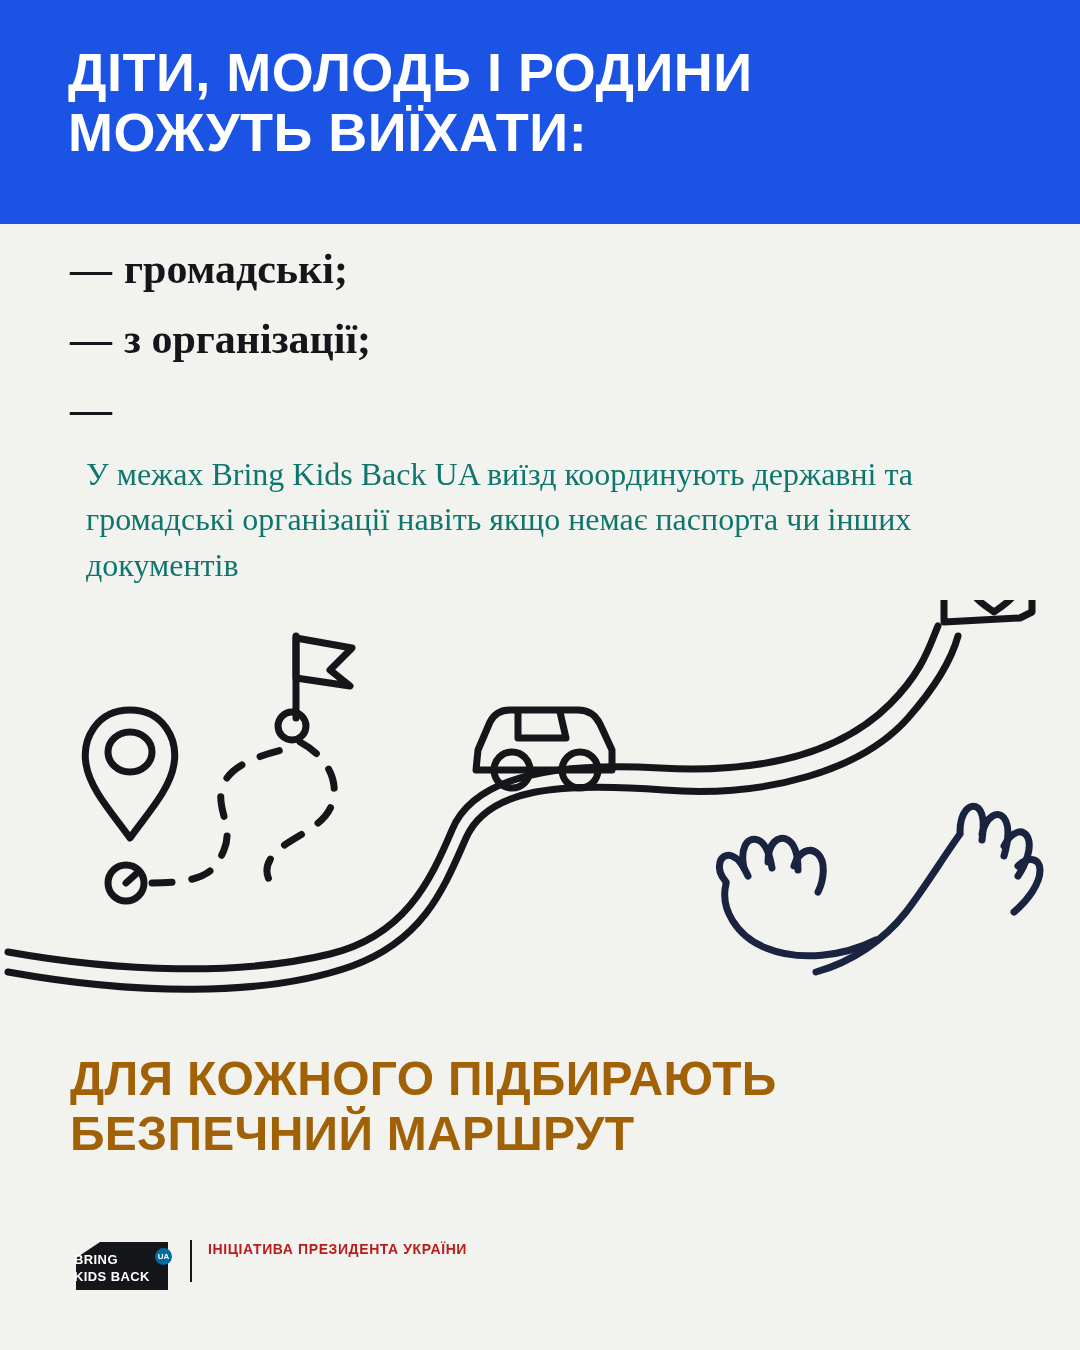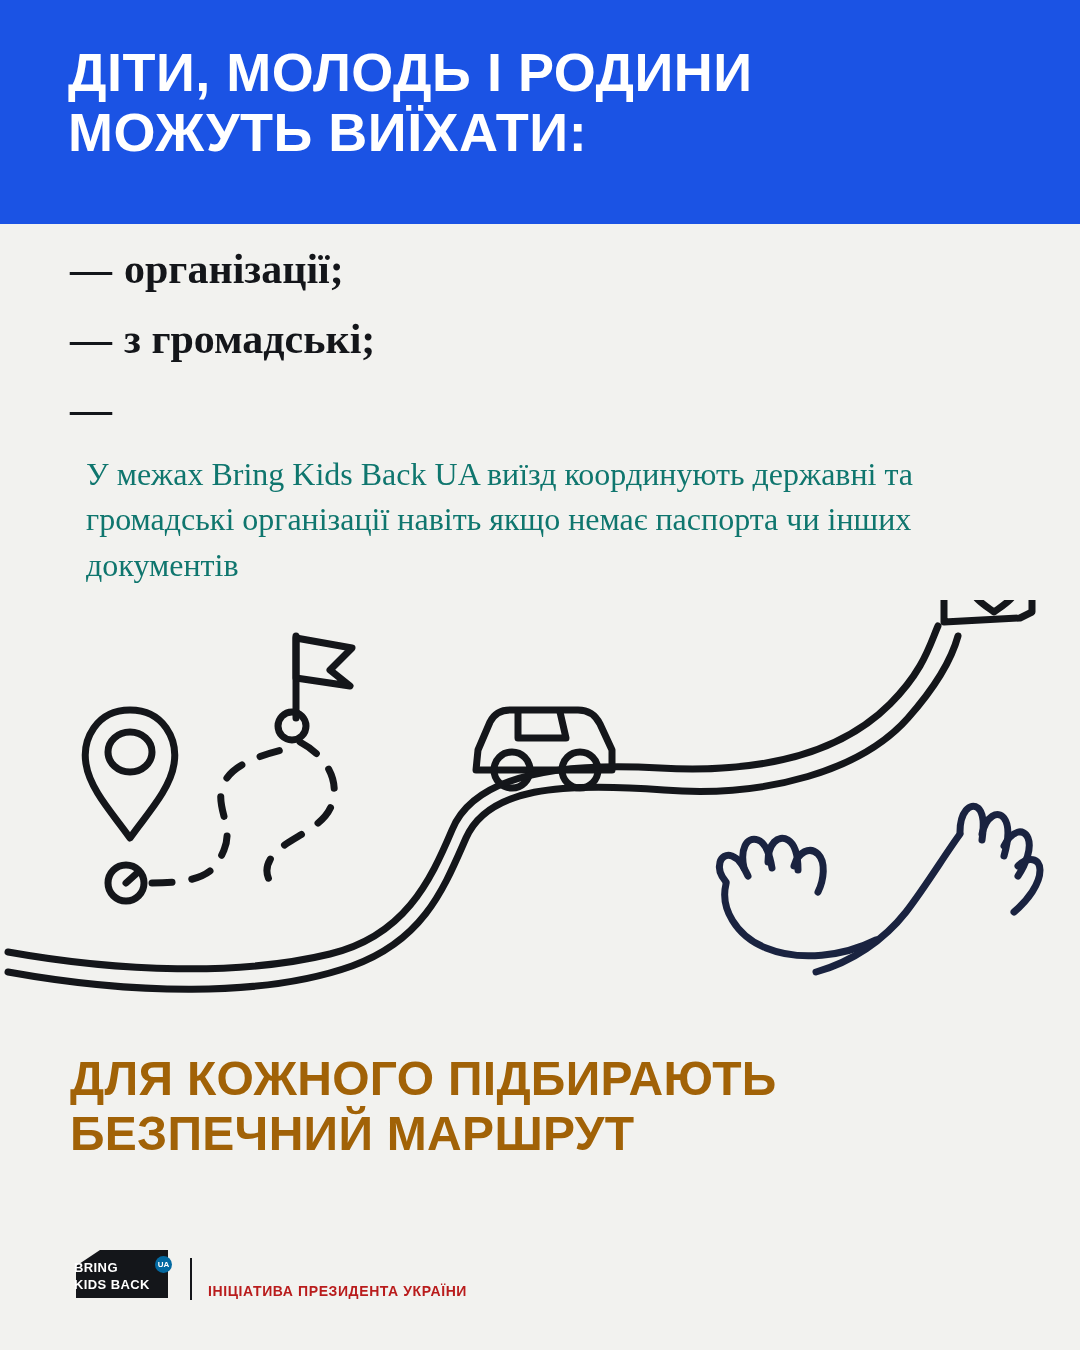--- a/index.html
+++ b/index.html
@@ -105,21 +105,21 @@
     letter-spacing: 0.3px;
     text-transform: uppercase;
   }
 
   
   .logo-lockup {
     position: absolute;
     left: 70px;
     top: 1240px;
     display: flex;
-    align-items: flex-end;
+    align-items: flex-start;
     height: 60px;
   }
   .logo-mark {
     position: relative;
     width: 104px;
     height: 52px;
   }
   .logo-mark .shape {
     position: absolute;
     inset: 0;
@@ -170,25 +170,25 @@
 <body>
 
 <div class="poster">
 
   <div class="header-band blue"></div>
   <h1 class="header-title">ДІТИ, МОЛОДЬ І РОДИНИ МОЖУТЬ ВИЇХАТИ:</h1>
 
   <div class="bullets">
     <div class="bullet-row">
       <span class="bullet-dash">—</span>
-      <span>організації;</span>
+      <span>громадські;</span>
     </div>
     <div class="bullet-row">
       <span class="bullet-dash">—</span>
-      <span>з громадські;</span>
+      <span>з організації;</span>
     </div>
     <div class="bullet-row">
       <span class="bullet-dash">—</span>
     </div>
   </div>
 
   <p class="paragraph">У межах Bring Kids Back UA виїзд координують державні та громадські організації навіть якщо немає паспорта чи інших документів</p>
 
   <div class="illustration">
     <svg width="1080" height="430" viewBox="0 0 1080 430" fill="none" xmlns="http://www.w3.org/2000/svg" aria-hidden="true">

